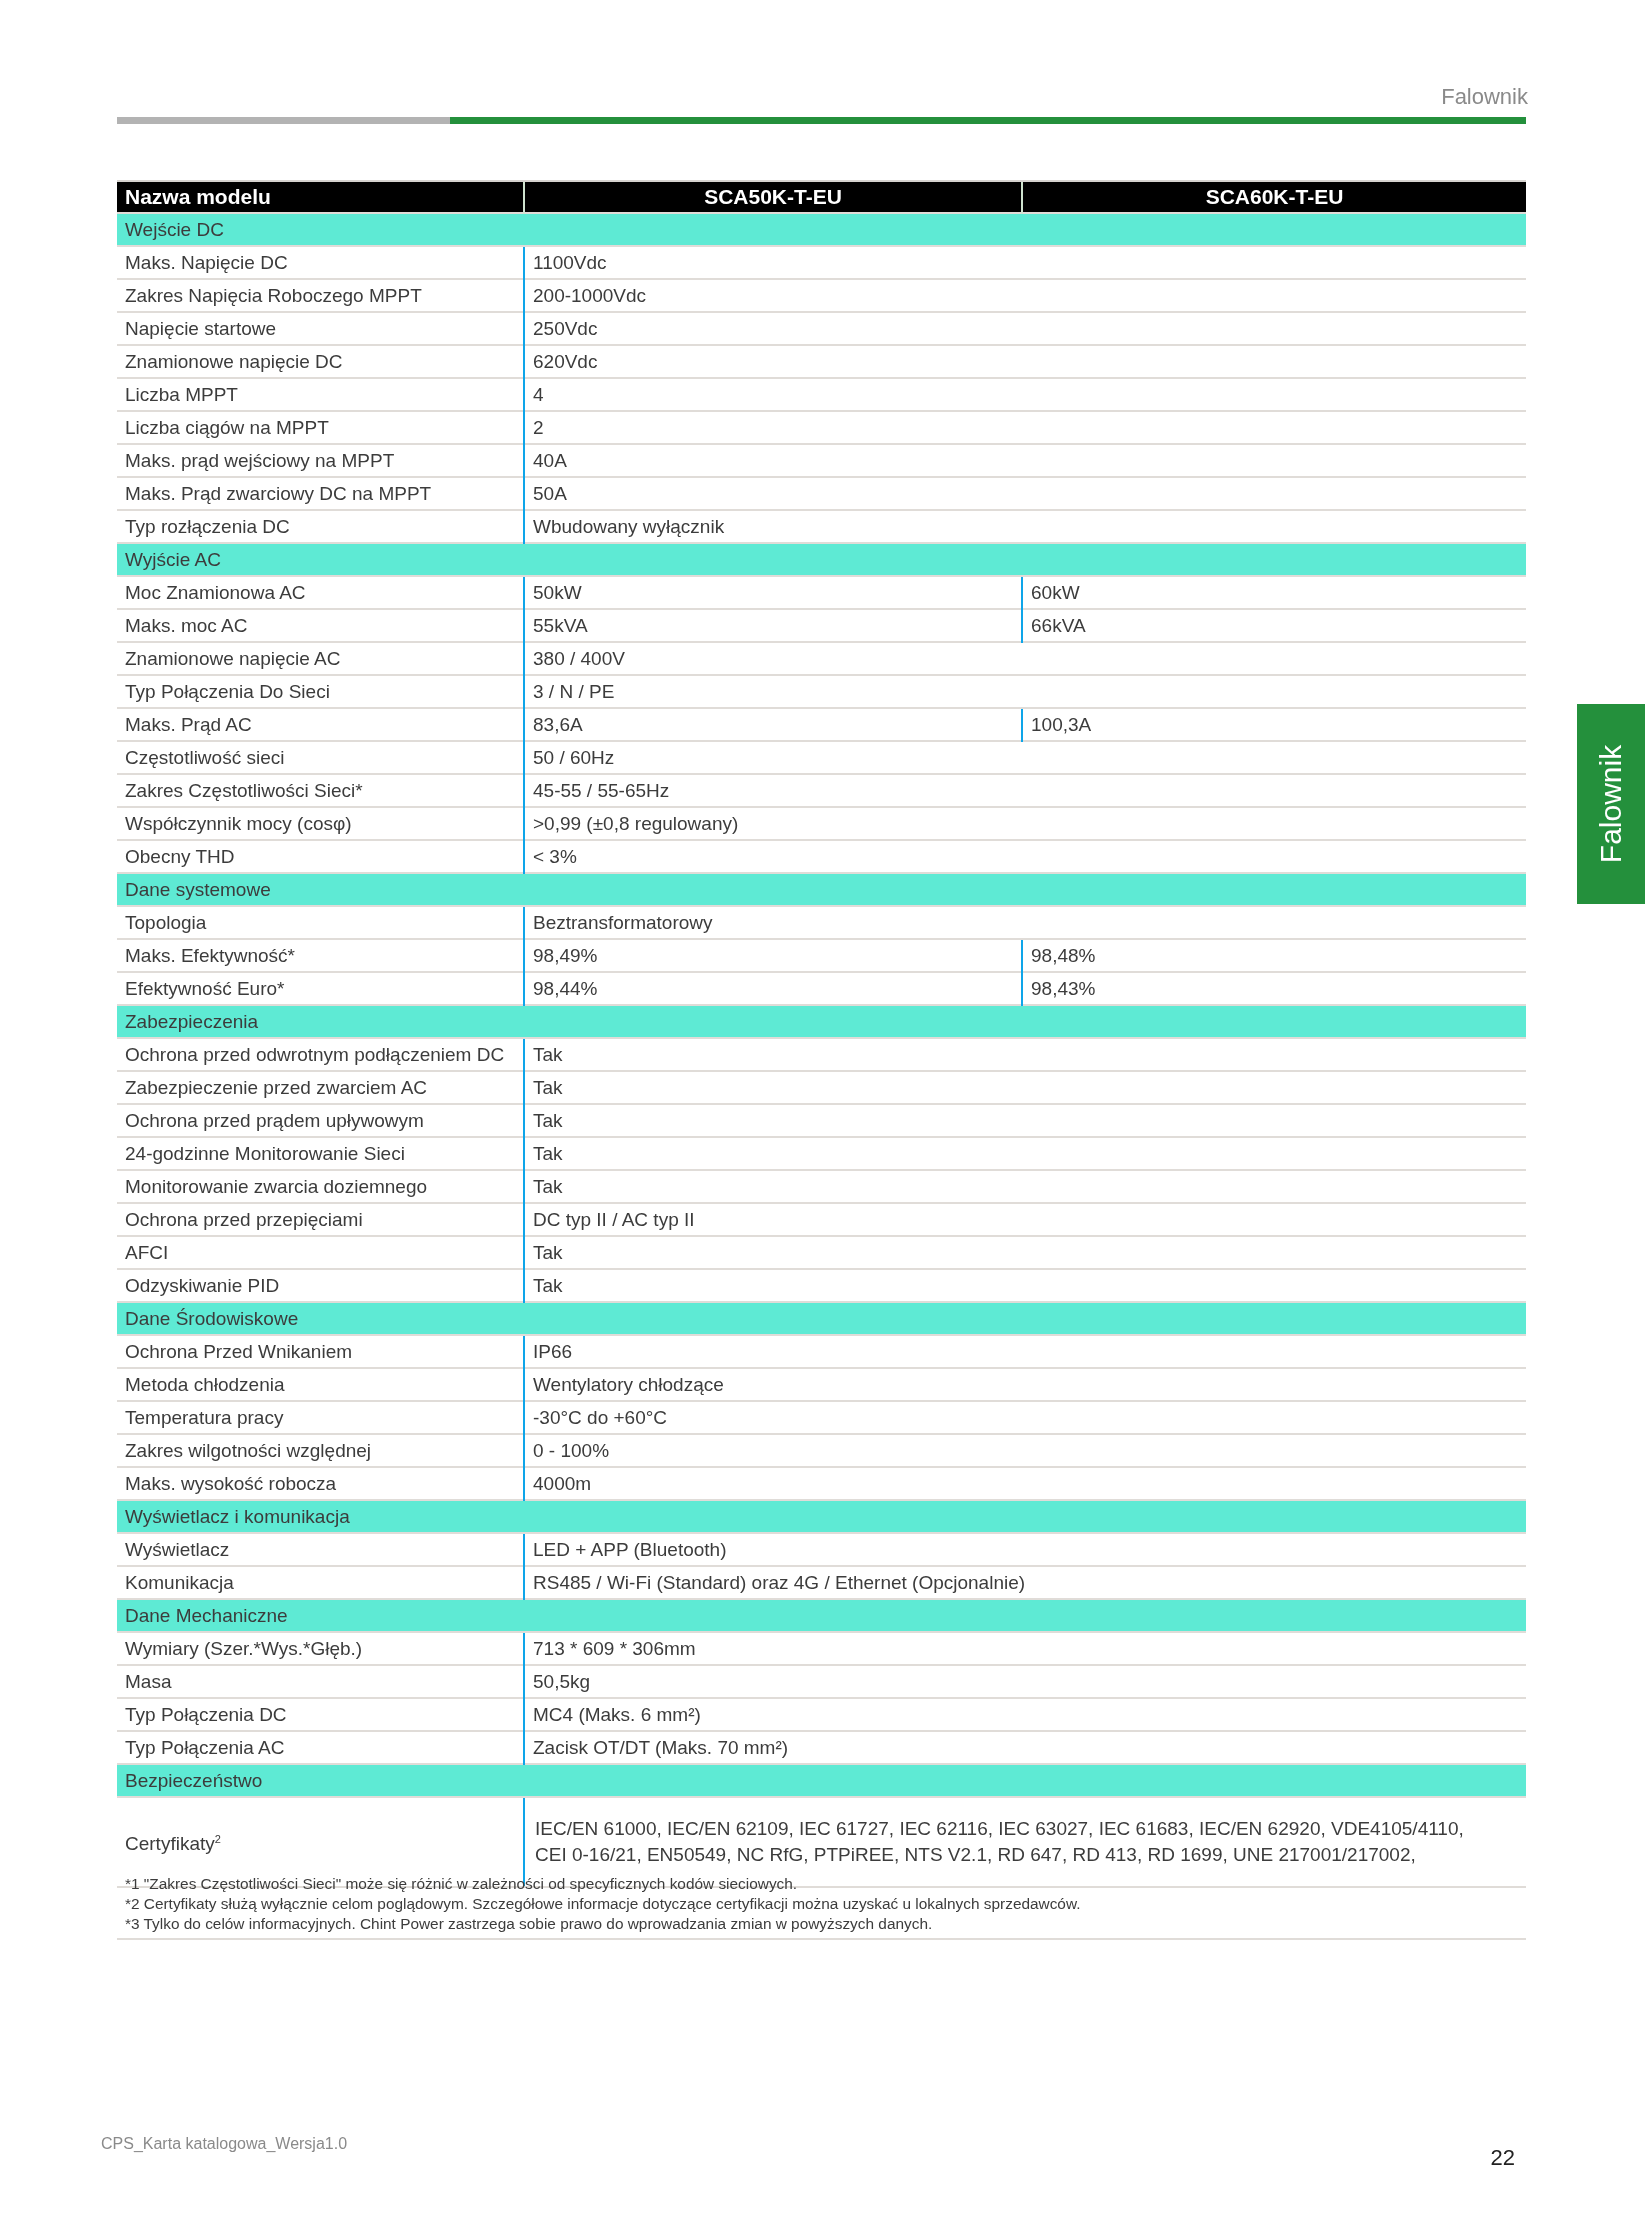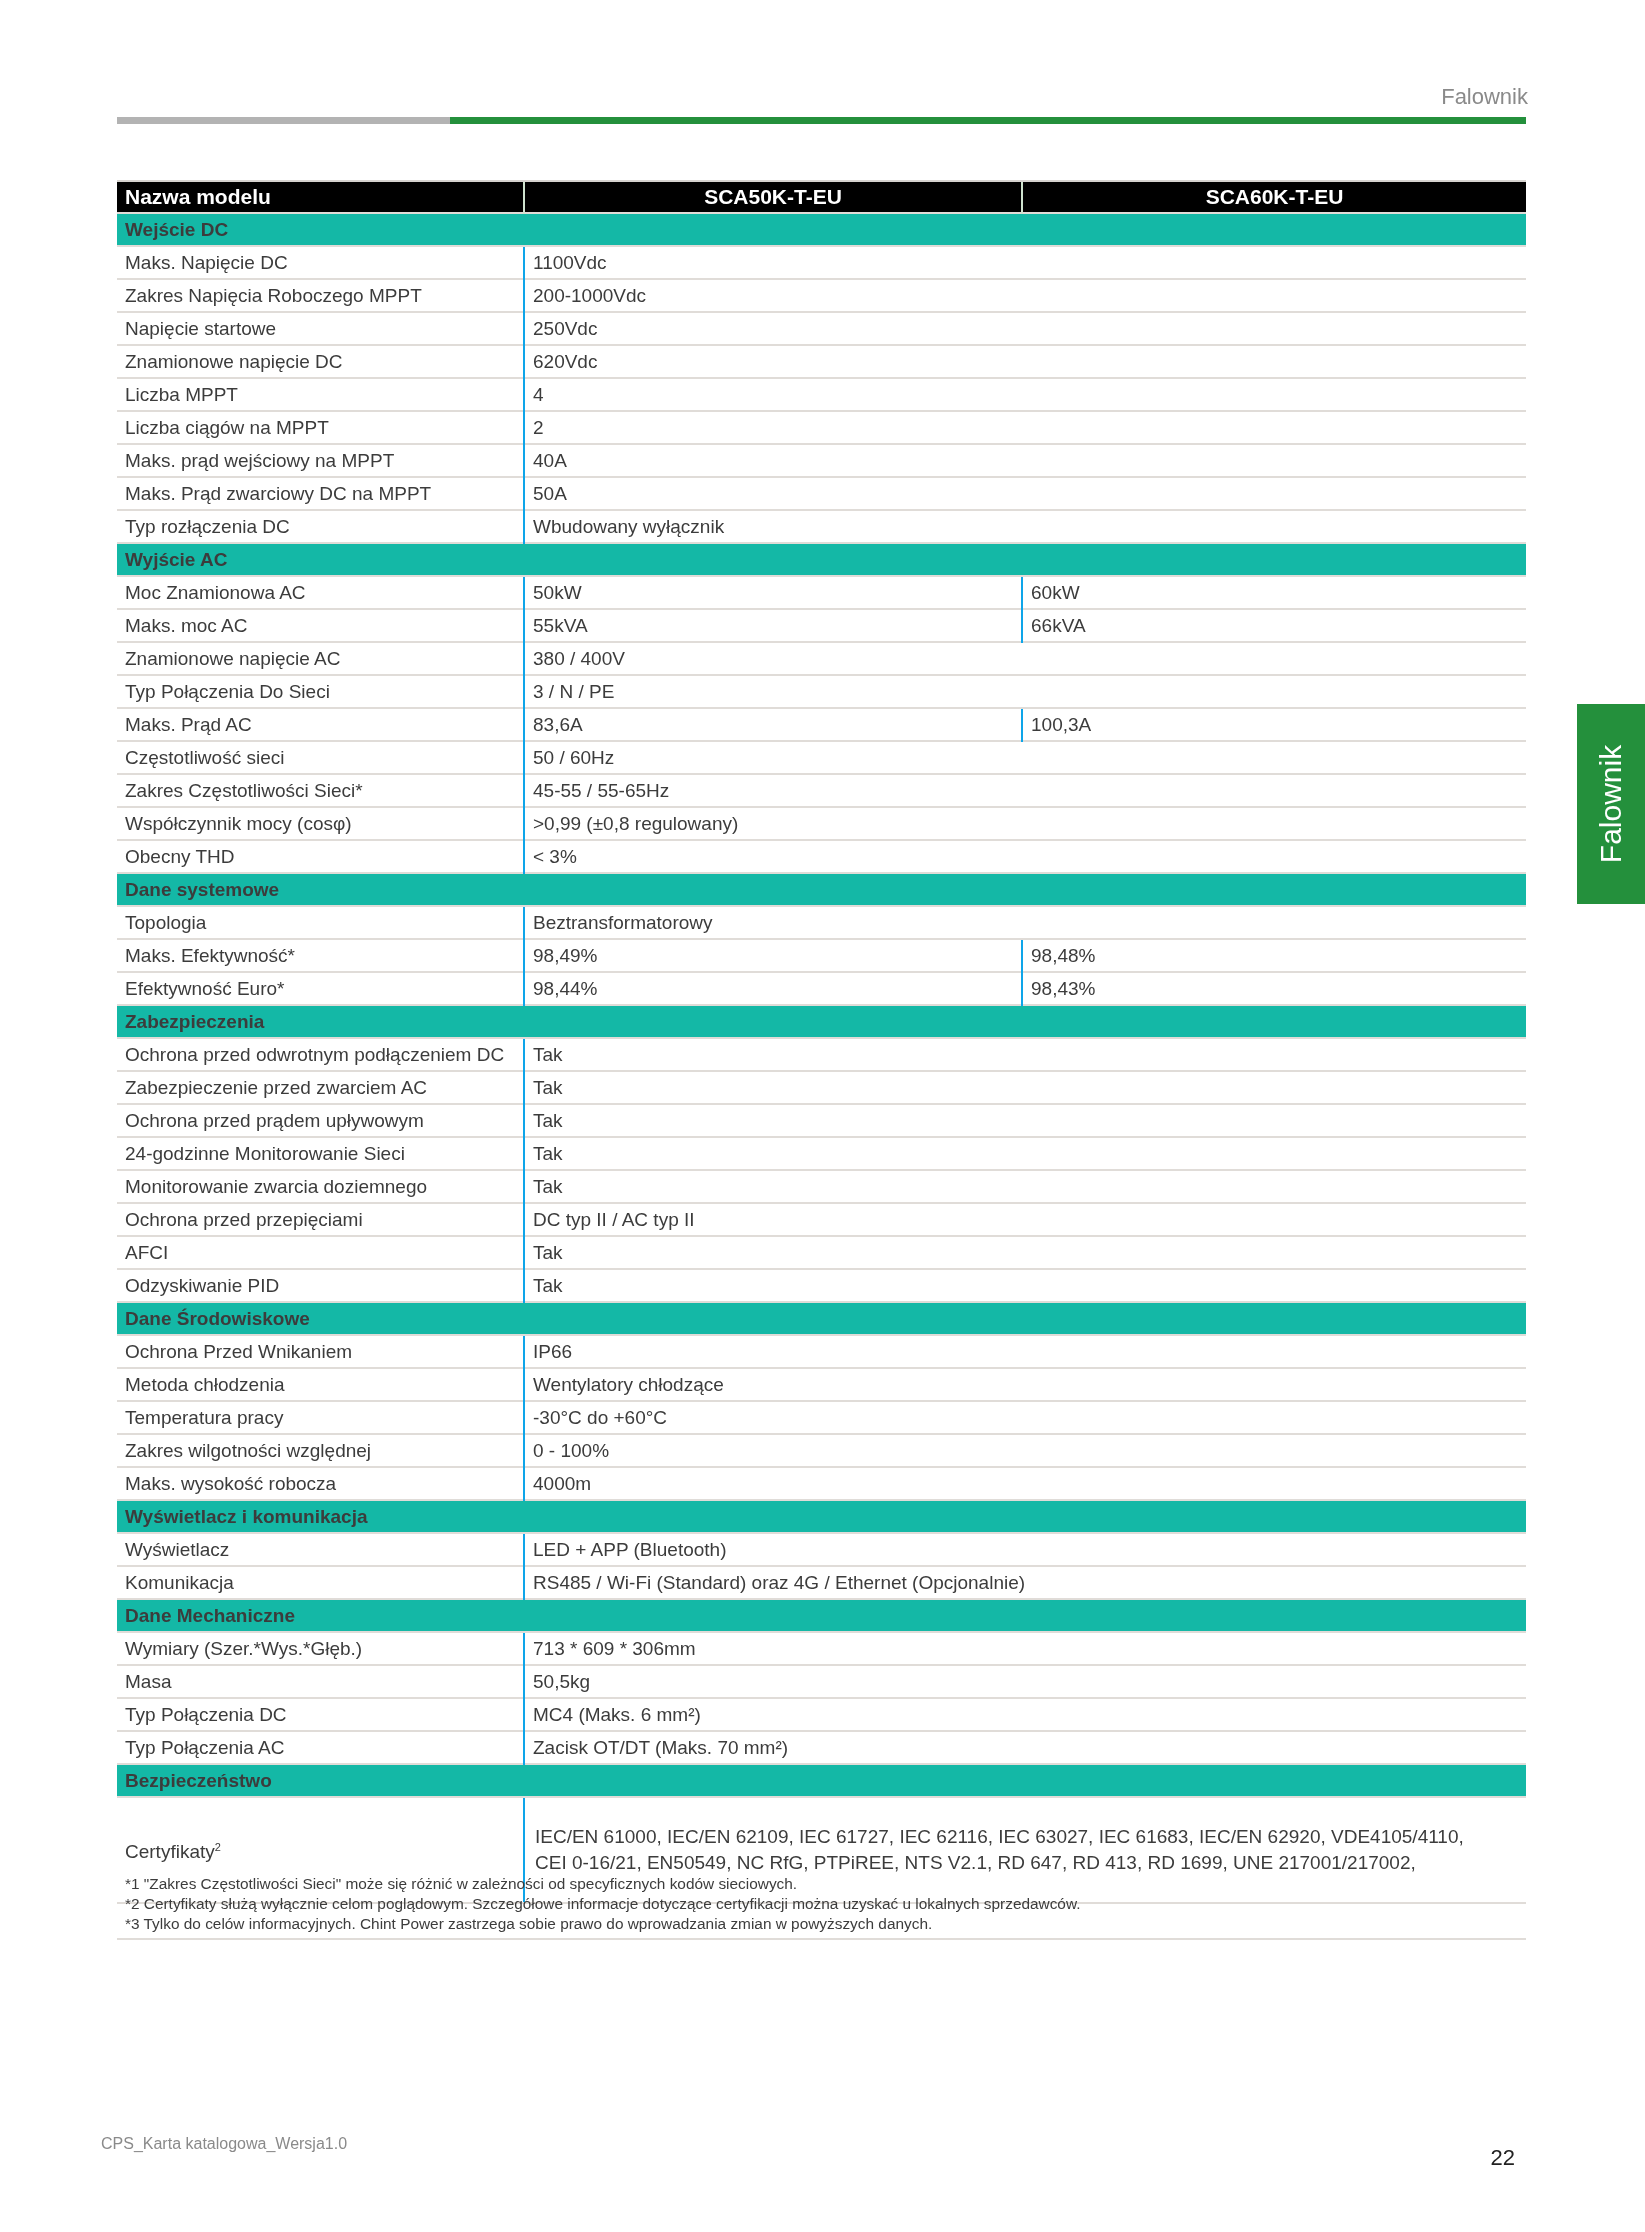--- a/index.html
+++ b/index.html
@@ -16,25 +16,25 @@
   table.spec { position: absolute; left: 117px; top: 180px; width: 1409px; border-collapse: collapse; table-layout: fixed; }
   table.spec col.c1 { width: 407px; }
   table.spec col.c2 { width: 498px; }
   table.spec col.c3 { width: 504px; }
   table.spec td, table.spec th { height: 31px; padding: 0 8px; font-size: 19px; line-height: 31px;
       border-top: 2px solid #e0dcd8; white-space: nowrap; overflow: hidden; }
   table.spec th { background: #000000; color: #ffffff; font-weight: bold; font-size: 21px; height: 30px; line-height: 30px;
       border-top: 2px solid #d6d3cf; }
   table.spec th.model { text-align: center; border-left: 2px solid #cfe3cf; }
   table.spec th.first { text-align: left; }
-  tr.section td { background: #14b8a6; font-weight: bold; color: #3c3c3c; }
+  tr.section td { background: #5eead4; font-weight: normal; color: #3c3c3c; }
   td.val { text-align: left; border-left: 2px solid #0ea5e9; }
   td.label { text-align: left; }
   tr.cert td { height: 72px; line-height: 26px; }
-  tr.cert td.val { white-space: normal; padding: 16px 10px; }
+  tr.cert td.val { white-space: normal; padding: 8px 10px; }
   tr.last td { border-bottom: 2px solid #e0dcd8; }
   sup { font-size: 11px; }
 
   .notes { position: absolute; left: 117px; top: 1871px; width: 1409px; border-bottom: 2px solid #e0dcd8;
            padding: 3px 8px 4px 8px; box-sizing: border-box; font-size: 15.4px; line-height: 20px; color: #3c3c3c; }
   .notes div { white-space: nowrap; }
   .footer-left { position: absolute; left: 101px; top: 2135px; font-size: 16px; color: #8a8a8a; }
   .page-num { position: absolute; right: 131px; top: 2145px; font-size: 22px; color: #222; }
 </style>
 </head>

